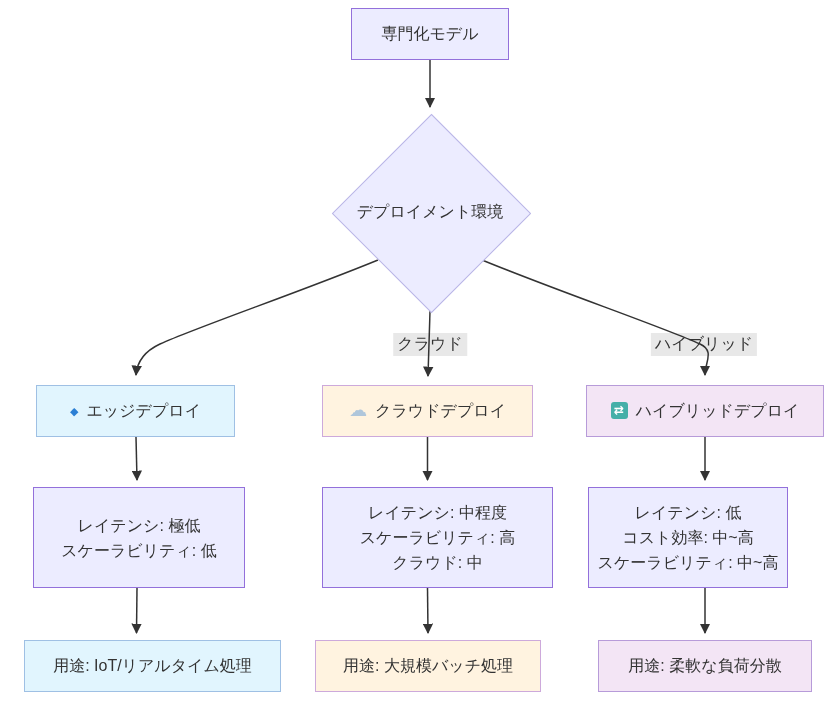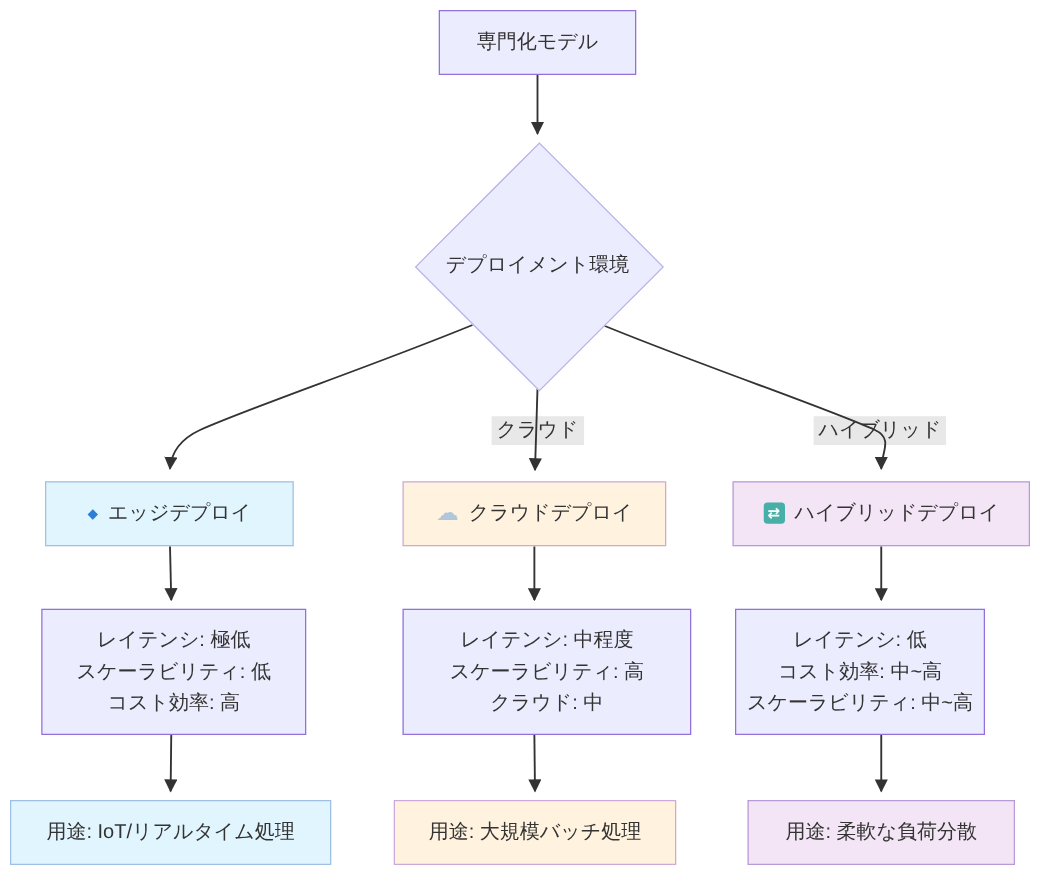--- a/index.html
+++ b/index.html
@@ -106,39 +106,38 @@
     <span class="deploy-inner">
       <span class="icon-sync">⇄</span>
       <span>ハイブリッドデプロイ</span>
     </span>
   </div>
 
   <div class="node default" style="left:33px;top:487px;width:212px;height:101px;">
     <div class="detail-lines">
       <div>レイテンシ: 極低</div>
       <div>スケーラビリティ: 低</div>
-      <div>コスト効率: 高</div>
     </div>
   </div>
   <div class="node default" style="left:322px;top:487px;width:231px;height:101px;">
     <div class="detail-lines">
       <div>レイテンシ: 中程度</div>
       <div>スケーラビリティ: 高</div>
       <div>クラウド: 中</div>
     </div>
   </div>
   <div class="node default" style="left:588px;top:487px;width:200px;height:101px;">
     <div class="detail-lines">
       <div>レイテンシ: 低</div>
       <div>コスト効率: 中~高</div>
       <div>スケーラビリティ: 中~高</div>
     </div>
   </div>
 
-  <div class="node col-edge" style="left:8px;top:640px;width:257px;height:52px;">
+  <div class="node col-edge" style="left:24px;top:640px;width:257px;height:52px;">
     <span>用途: IoT/リアルタイム処理</span>
   </div>
   <div class="node col-cloud" style="left:315px;top:640px;width:226px;height:52px;">
     <span>用途: 大規模バッチ処理</span>
   </div>
   <div class="node col-hybrid" style="left:598px;top:640px;width:214px;height:52px;">
     <span>用途: 柔軟な負荷分散</span>
   </div>
 
 </div>

